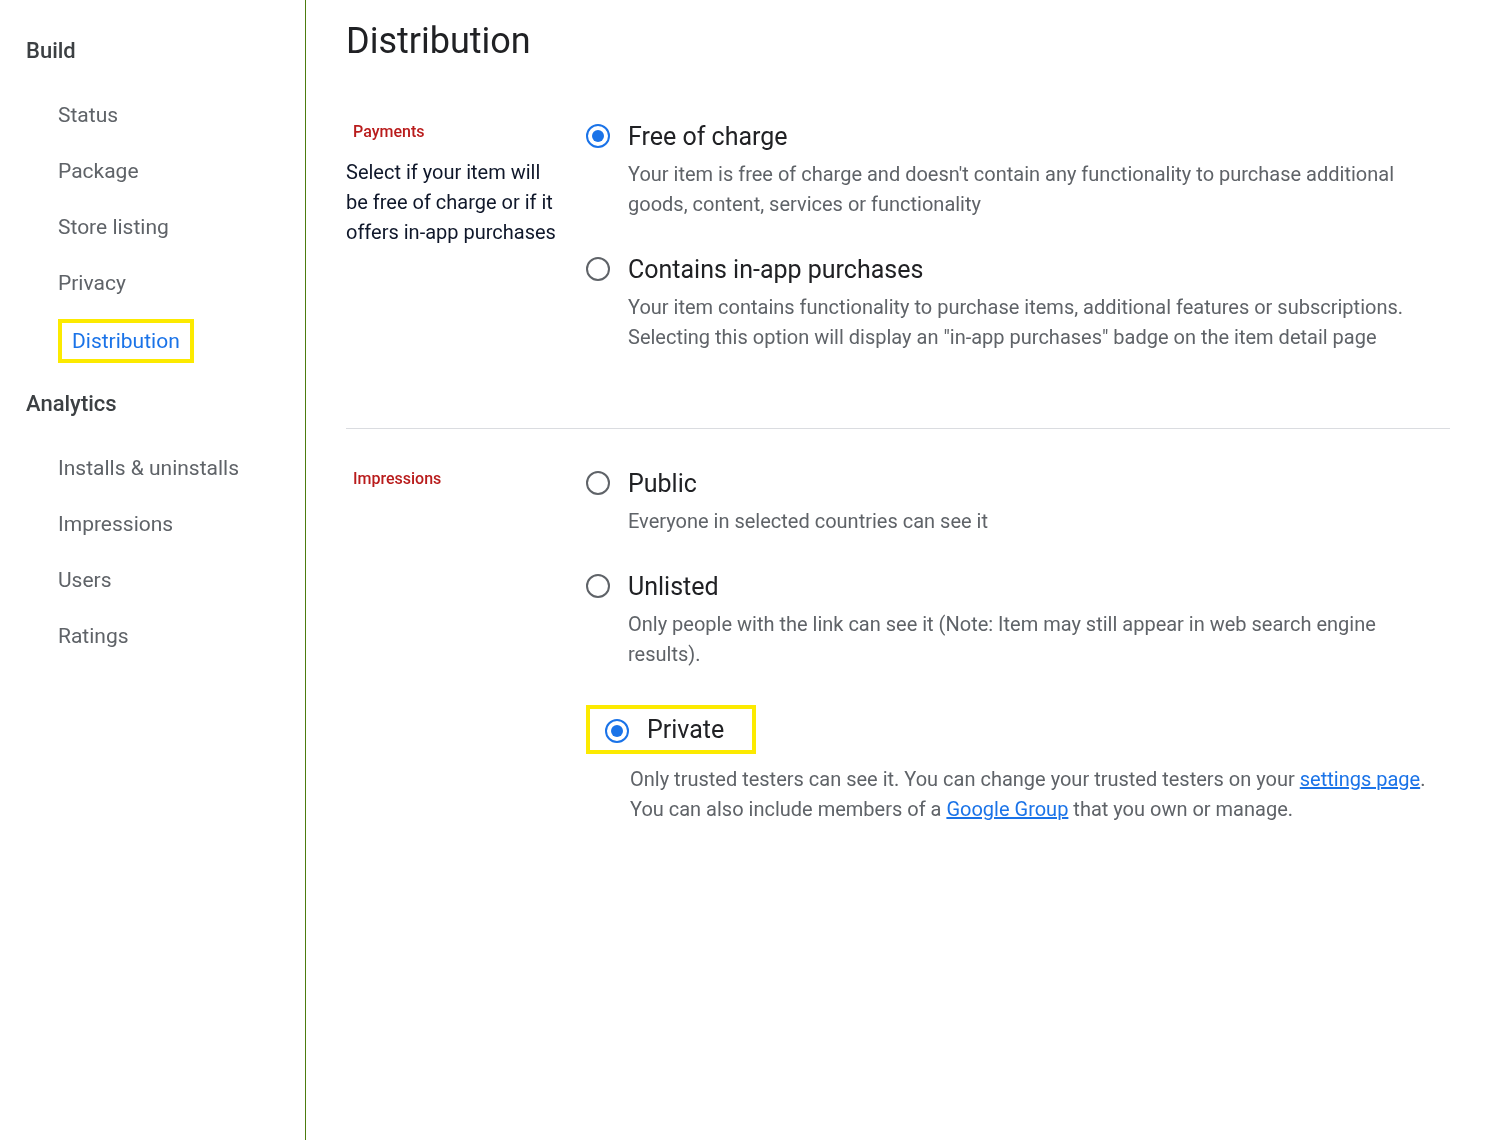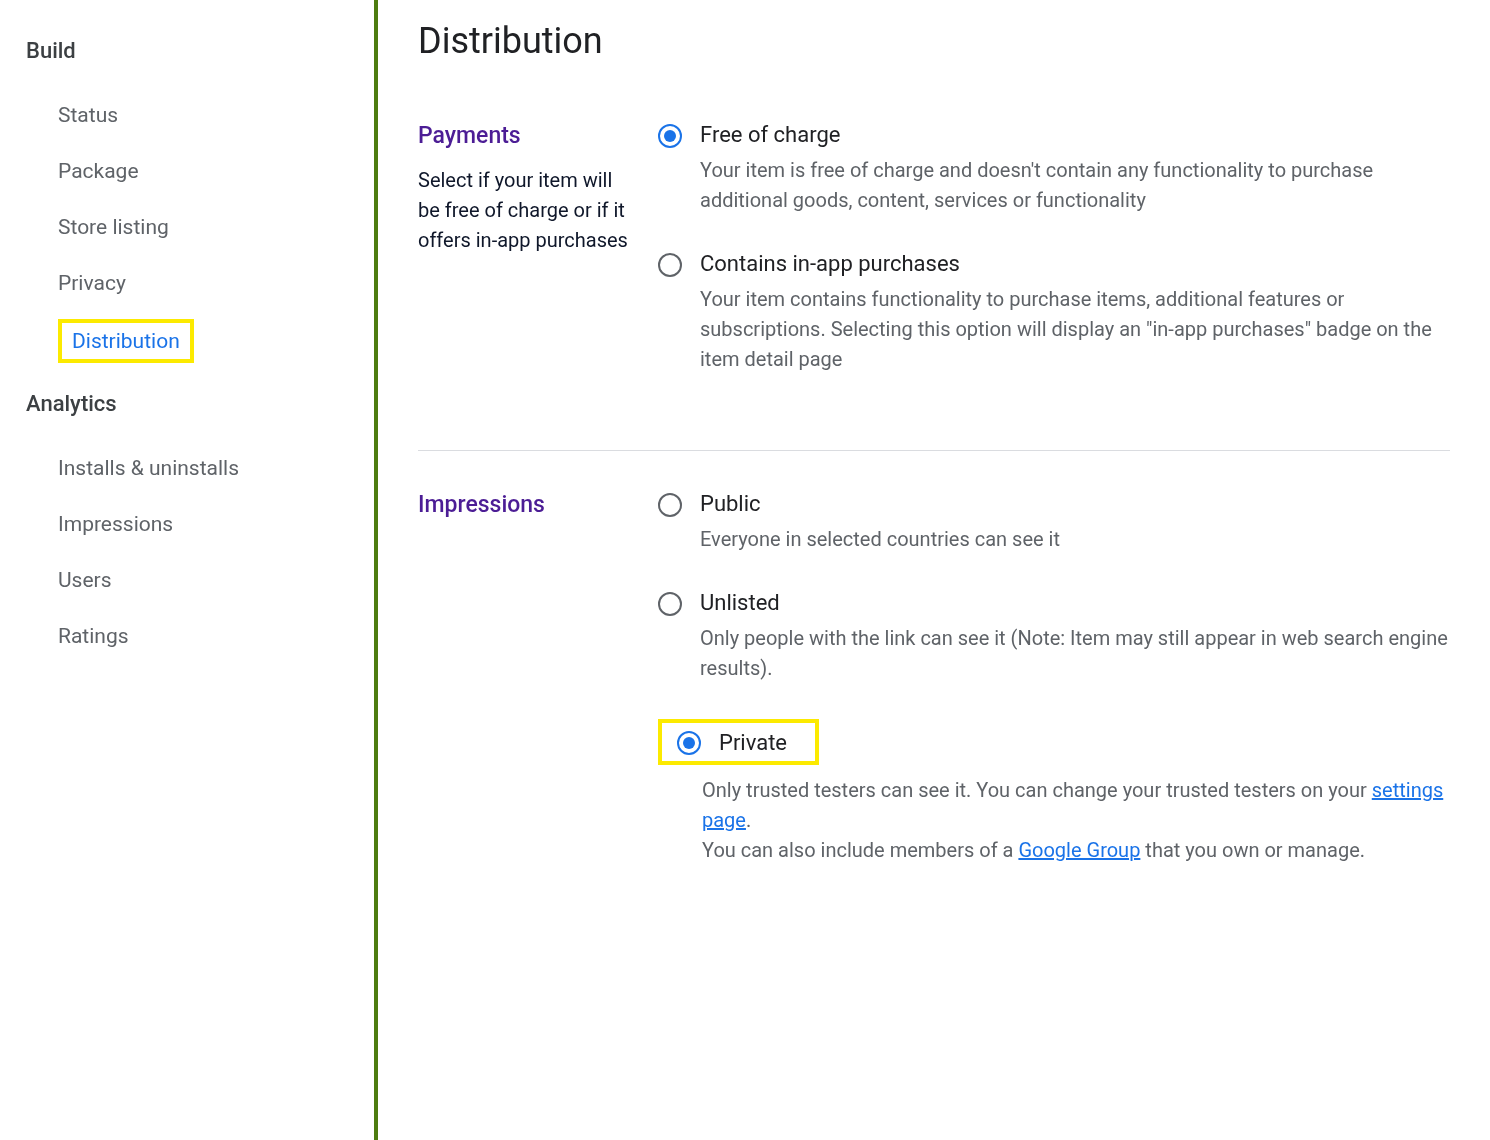--- a/index.html
+++ b/index.html
@@ -5,23 +5,23 @@
     * { box-sizing: border-box; margin: 0; padding: 0; }
     body {
       font-family: 'Google Sans', Roboto, Arial, sans-serif;
       background: #fff;
       color: #202124;
       display: flex;
       width: 1490px;
       height: 1140px;
     }
     .sidebar {
-      width: 378px;
+      width: 306px;
       padding: 20px 0 0 26px;
-      border-right: 4px solid #4d7c0f;
+      border-right: 1px solid #4d7c0f;
       flex-shrink: 0;
     }
     .nav-section-header {
       font-size: 22px;
       font-weight: 500;
       color: #3c4043;
       margin: 18px 0 24px 0;
     }
     .nav-item {
       font-size: 21px;
@@ -55,24 +55,25 @@
       padding: 40px 0;
     }
     .section + .section {
       border-top: 1px solid #dadce0;
     }
     .section-left {
       width: 220px;
       flex-shrink: 0;
     }
     .section-heading {
-      font-size: 23px;
+      font-size: 16px;
       font-weight: 500;
-      color: #4c1d95;
+      color: #b91c1c;
       margin-bottom: 16px;
+      margin-left: 7px;
     }
     .section-desc {
       font-size: 20px;
       color: #0f172a;
       line-height: 1.5;
     }
     .options {
       flex: 1;
     }
     .option {
@@ -102,21 +103,21 @@
       content: '';
       width: 12px;
       height: 12px;
       background: #1a73e8;
       border-radius: 50%;
     }
     .option-body {
       flex: 1;
     }
     .option-title {
-      font-size: 22px;
+      font-size: 25px;
       color: #202124;
       margin-bottom: 8px;
     }
     .option-sub {
       font-size: 20px;
       color: #5f6368;
       line-height: 1.5;
     }
     .highlight-box {
       border: 4px solid #fcea00;

